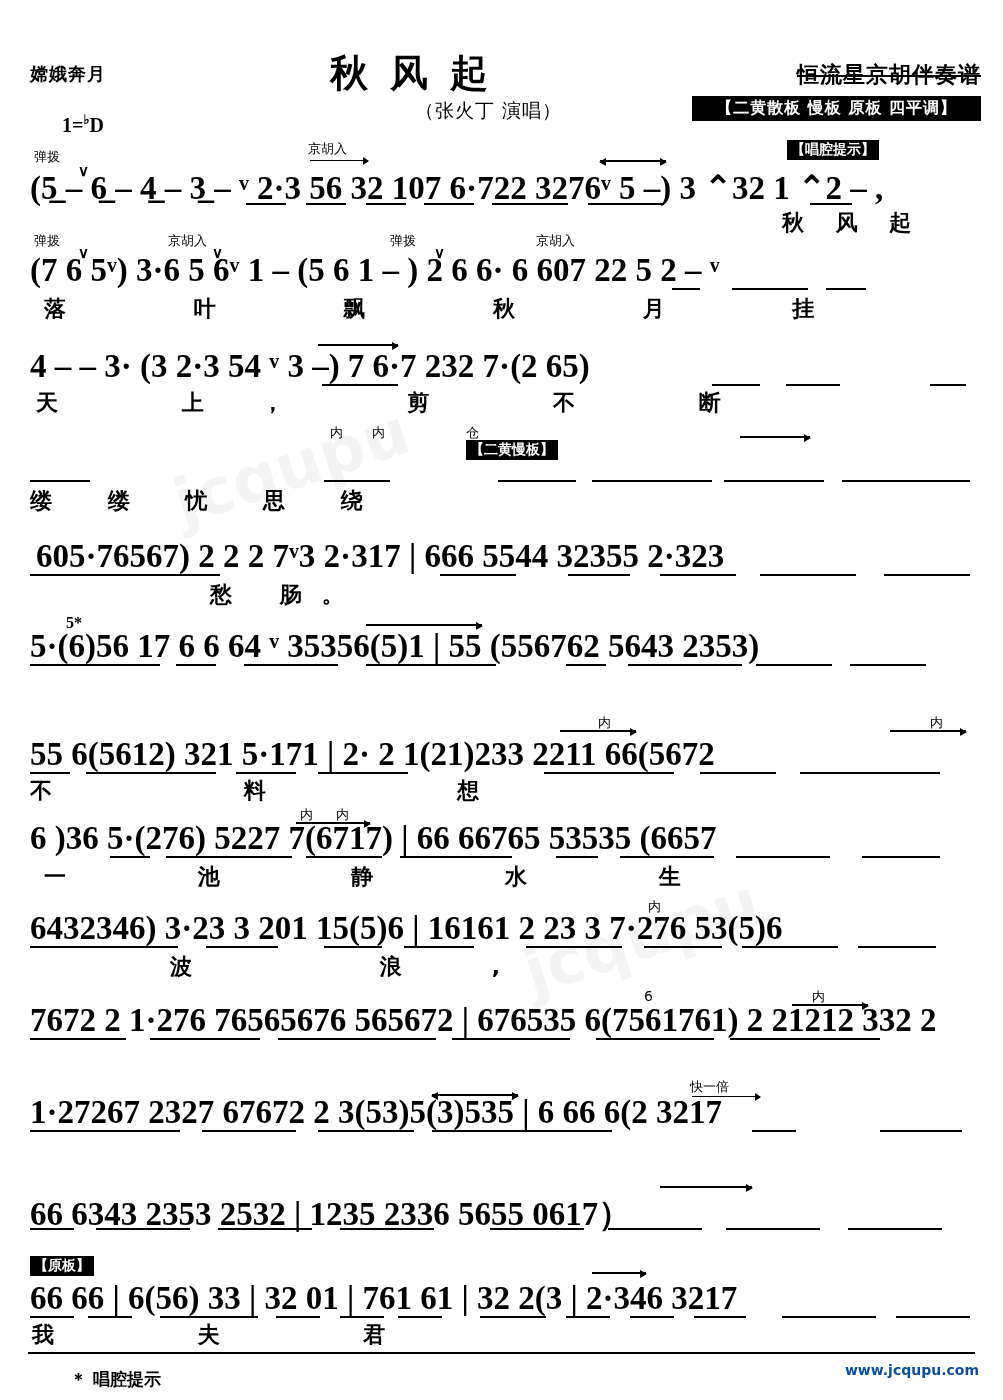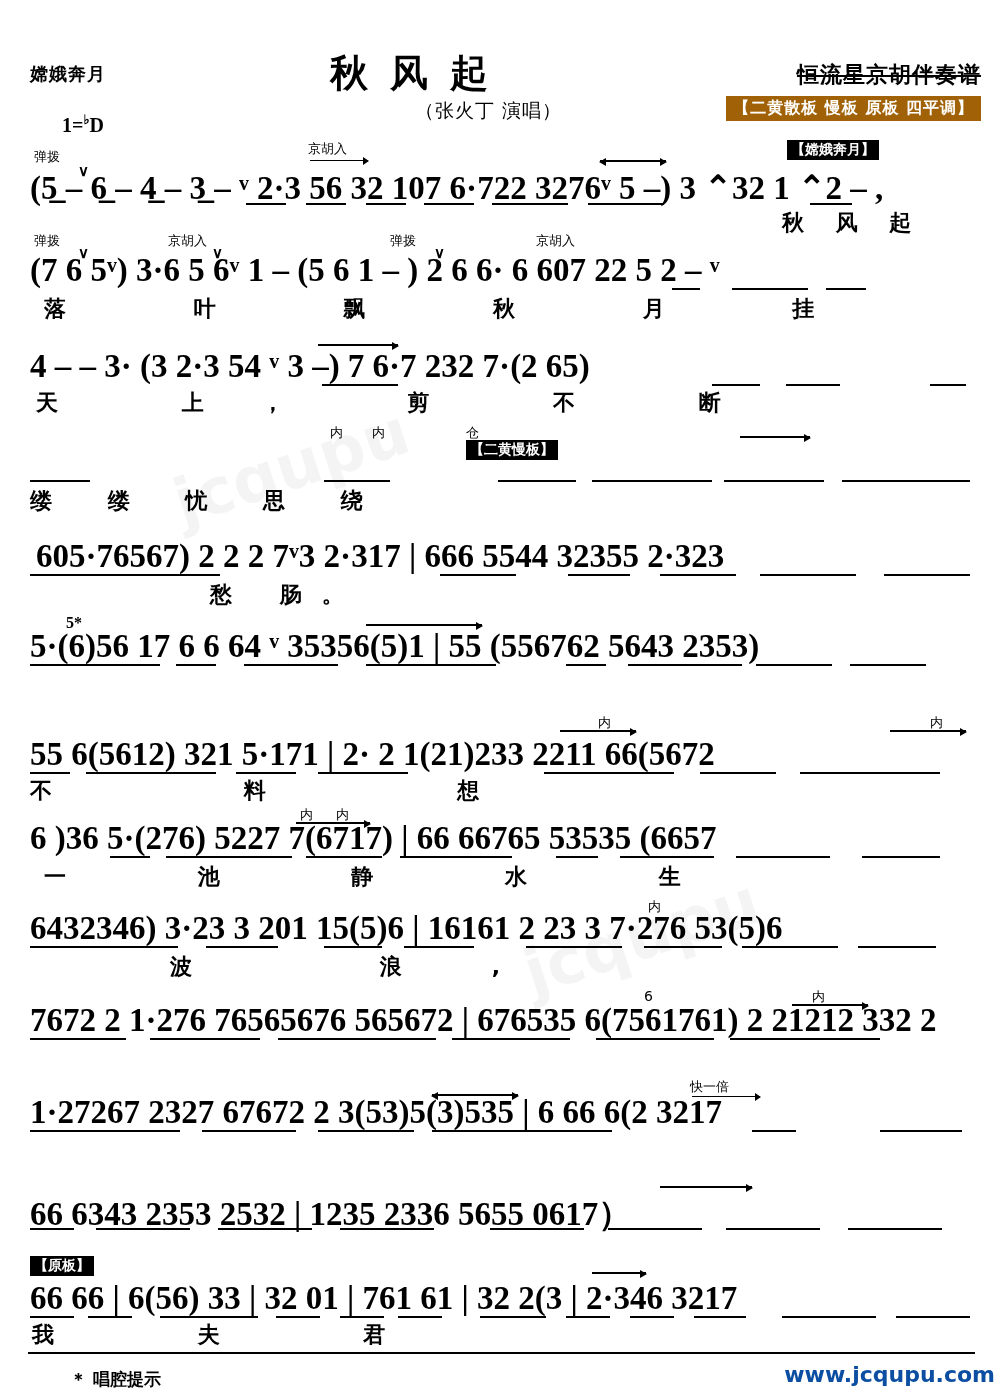--- a/index.html
+++ b/index.html
@@ -37,21 +37,21 @@
   }
   .brand .strike{position:relative;}
   .brand .strike:after{
     content:"";position:absolute;left:0;right:0;top:52%;
     height:2px;background:#000;
   }
   .style-banner{
     position:absolute;right:22px;top:96px;
     font-family:"DejaVu Sans", sans-serif;
     font-weight:bold;font-size:16px;color:#fff;
-    background:#a16207;padding:2px 7px;letter-spacing:1px;
+    background:#000000;padding:2px 24px;letter-spacing:1px;
   }
   .keysig{
     position:absolute;left:62px;top:112px;
     font-size:20px;font-weight:bold;
   }
   .keysig sup{font-size:13px;}
 
   
   .tag{
     position:absolute;
@@ -107,23 +107,23 @@
     border-right:7px solid #000;border-top:4px solid transparent;
     border-bottom:4px solid transparent;
   }
 
   .footnote{
     position:absolute;left:70px;top:1368px;
     font-family:"DejaVu Sans", sans-serif;
     font-size:17px;font-weight:bold;
   }
   .site{
-    position:absolute;right:8px;top:1362px;
-    font-family:"DejaVu Sans", sans-serif;
-    font-size:22px;font-weight:bold;color:#0b4ea2;
+    position:absolute;right:24px;top:1362px;
+    font-family:"DejaVu Sans", sans-serif;
+    font-size:14px;font-weight:bold;color:#0b4ea2;
   }
   .bottomline{
     position:absolute;left:28px;top:1352px;width:947px;height:2px;background:#000;
   }
   .watermark{
     position:absolute;color:rgba(0,0,0,0.045);
     font-family:"DejaVu Sans", sans-serif;
     font-size:64px;font-weight:bold;
     transform:rotate(-18deg);
     pointer-events:none;
@@ -141,21 +141,21 @@
   <div class="main-title">秋风起</div>
   <div class="singer">（张火丁 演唱）</div>
   <div class="brand"><span class="strike">恒流星京胡伴奏谱</span></div>
   <div class="style-banner">【二黄散板 慢板 原板 四平调】</div>
   <div class="keysig">1=<sup>♭</sup>D</div>
 
   <div class="cue" style="left:34px;top:148px;">弹拨</div>
   <div class="sup" style="left:78px;top:162px;font-size:15px;">∨</div>
   <div class="cue" style="left:308px;top:140px;">京胡入</div>
   <div class="cue-line" style="left:310px;top:160px;width:58px;"></div>
-  <div class="tag" style="left:787px;top:140px;">【嫦娥奔月】</div>
+  <div class="tag" style="left:787px;top:140px;">【唱腔提示】</div>
   <div class="arrow arrowL" style="left:600px;top:160px;width:66px;"></div>
 
   <div class="notes" style="left:30px;top:168px;">(5̲ – 6̲ – 4̲ – 3̲ – ᵛ 2·3 56 32 107 6·722 3276ᵛ 5 –) 3 ⌃32 1 ⌃2 – ,</div>
   <div class="lyr" style="left:782px;top:208px;letter-spacing:12px;">秋 风 起</div>
   <div class="ubar" style="left:246px;top:203px;width:40px;"></div>
   <div class="ubar" style="left:306px;top:203px;width:40px;"></div>
   <div class="ubar" style="left:366px;top:203px;width:40px;"></div>
   <div class="ubar" style="left:424px;top:203px;width:50px;"></div>
   <div class="ubar" style="left:492px;top:203px;width:76px;"></div>
   <div class="ubar" style="left:588px;top:203px;width:76px;"></div>

